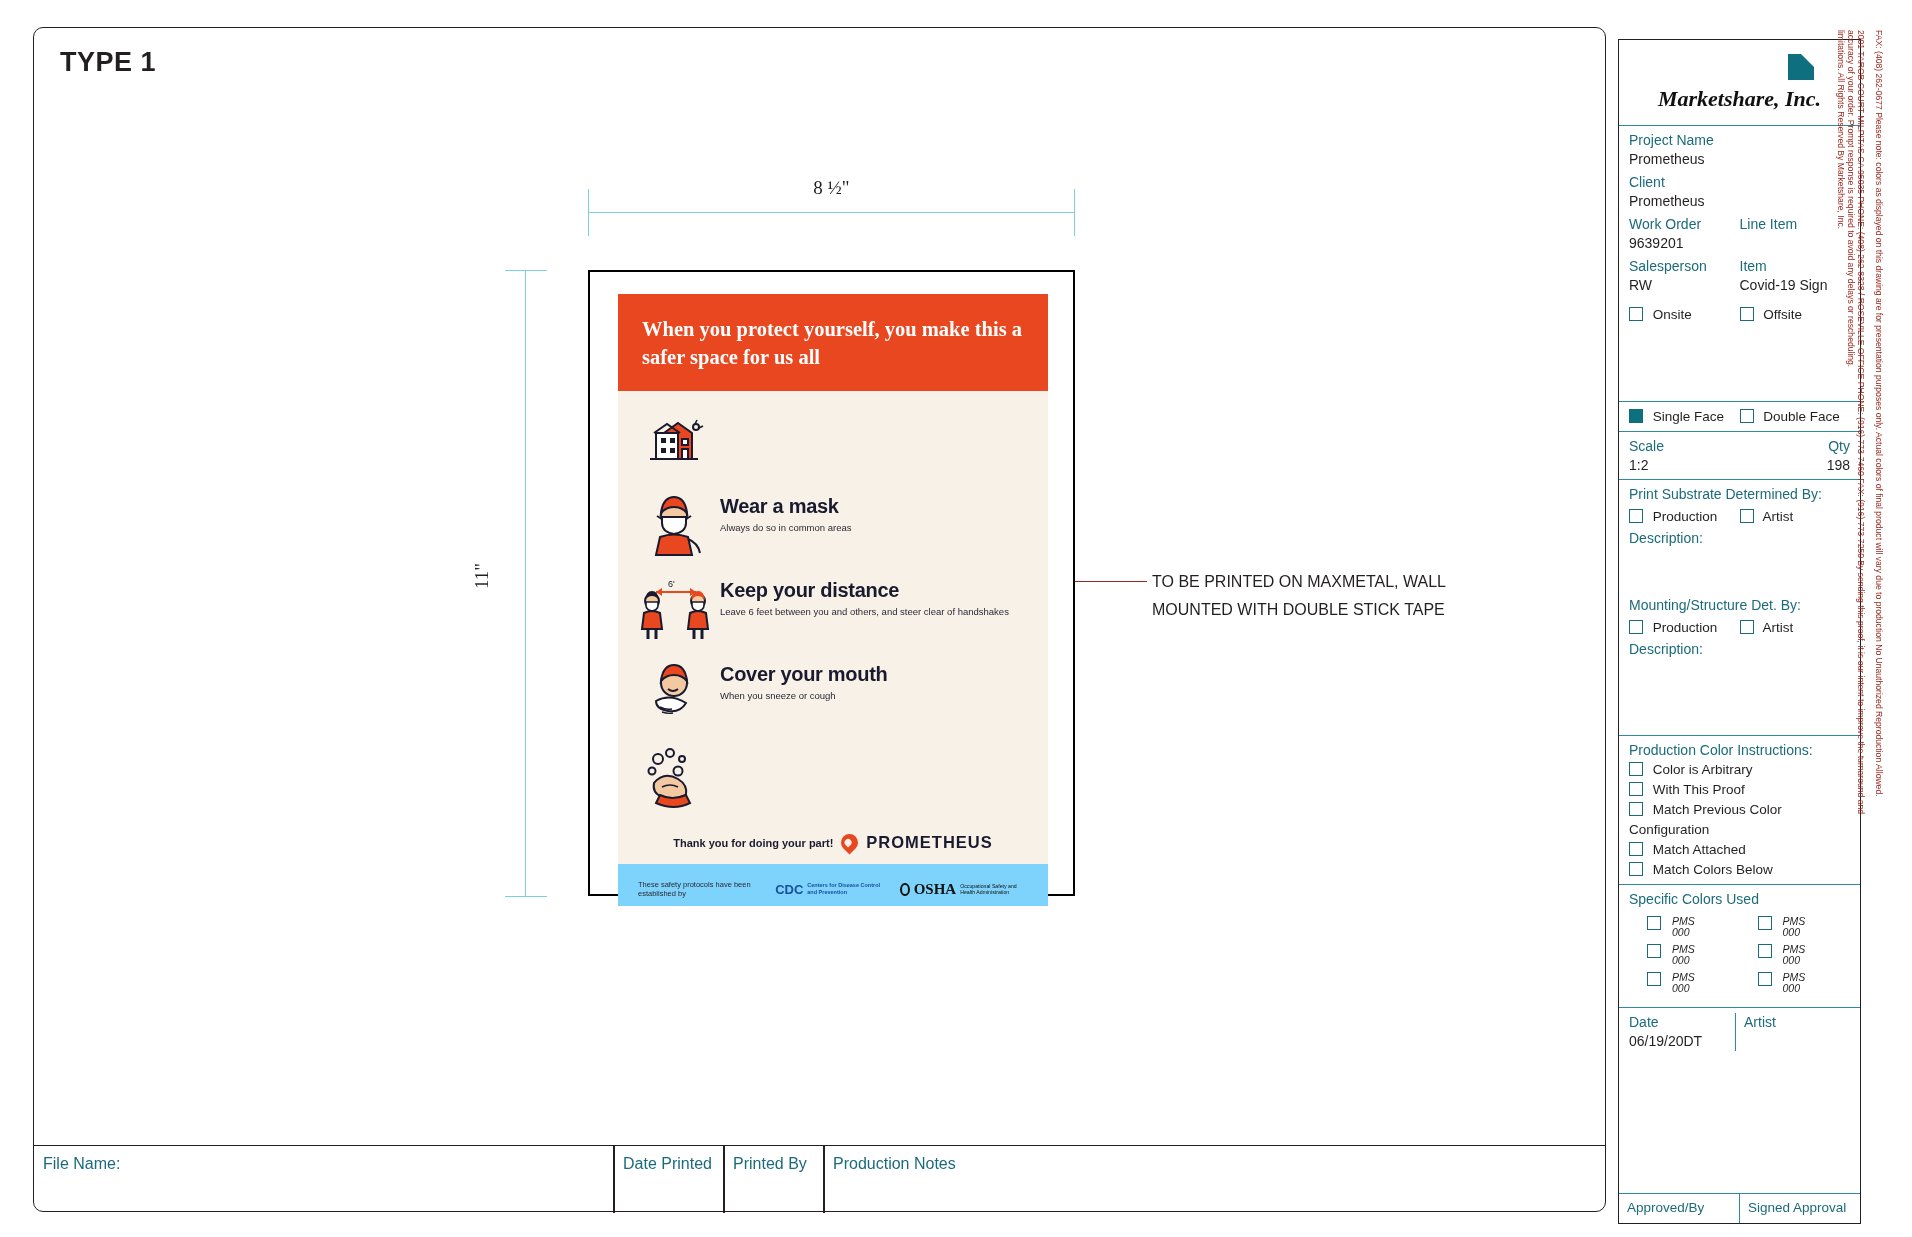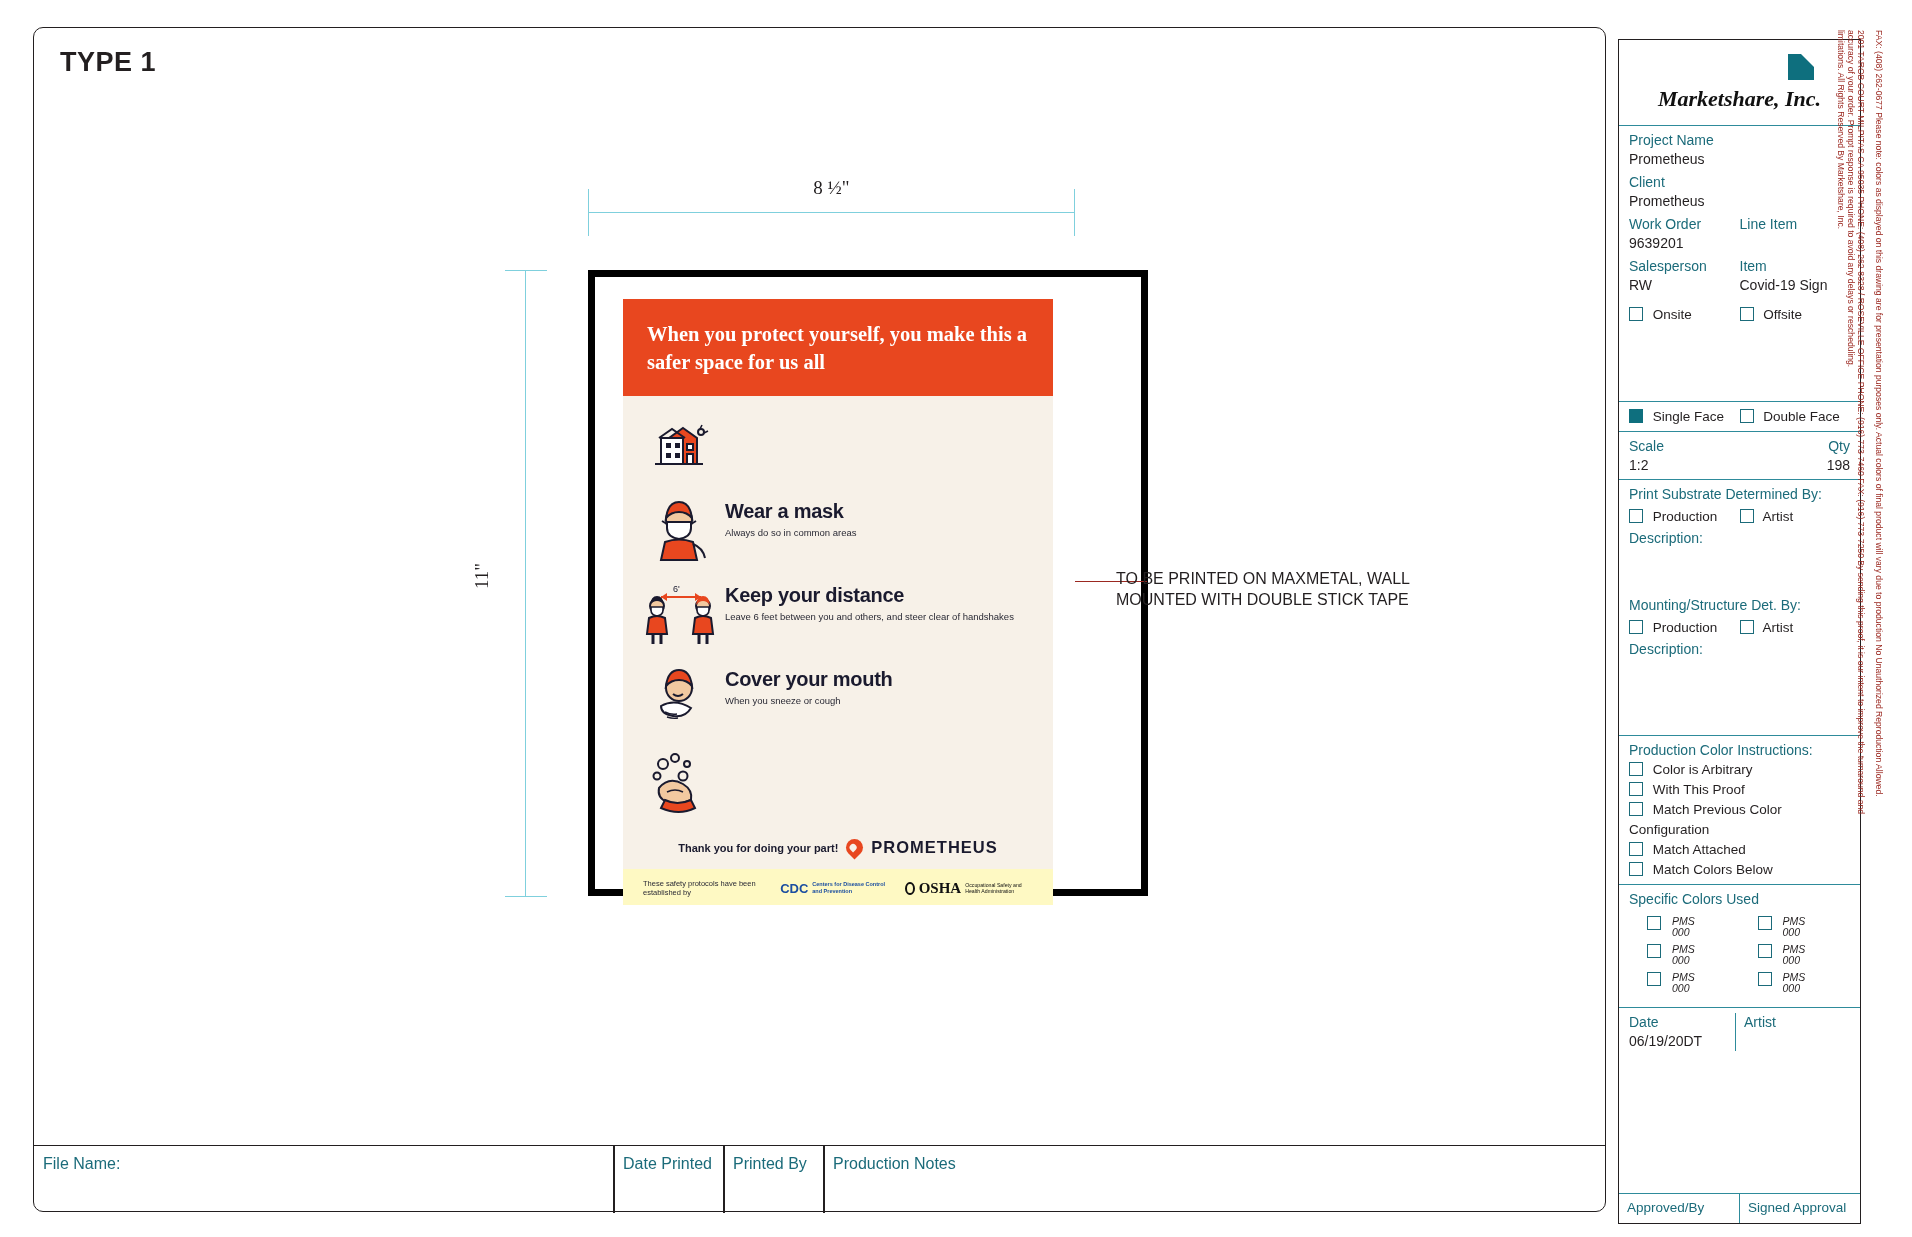--- a/index.html
+++ b/index.html
@@ -49,22 +49,22 @@
   .dim-left-t{ position:absolute; left:505px; top:270px; width:42px; height:1px; background:#7fd0dd; }
   .dim-left-b{ position:absolute; left:505px; top:896px; width:42px; height:1px; background:#7fd0dd; }
   .dim-left-text{
     position:absolute; left:469px; top:565px; font-size:19px;
     font-family:"Liberation Serif", serif; color:#231f20;
     transform:rotate(-90deg); transform-origin:center;
   }
 
   
   .poster-outer{
-    position:absolute; left:588px; top:270px; width:560px; height:626px;
-    border:7px solid #000000; background:#ffffff;
+    position:absolute; left:588px; top:270px; width:487px; height:626px;
+    border:2px solid #000000; background:#ffffff;
   }
   .poster{
     position:absolute; left:28px; top:22px; width:430px; height:582px;
     background:#f7f1e8;
   }
   .poster-head{
     background:#e8471f; color:#fff; padding:22px 24px 20px 24px;
     font-family:"Liberation Serif", serif; font-size:20.5px; font-weight:bold;
     line-height:1.35;
   }
@@ -86,40 +86,40 @@
   .flame{
     width:17px; height:17px; border-radius:50% 50% 50% 0;
     background:#e8471f; transform:rotate(-45deg); position:relative;
   }
   .flame::after{
     content:""; position:absolute; left:4px; top:4px; width:7px; height:7px;
     background:#f7f1e8; border-radius:50% 50% 50% 0;
   }
   .prom-word{ font-size:16.5px; font-weight:bold; letter-spacing:1px; color:#1a1a2e; }
   .poster-foot{
-    background:#fef9c3; margin-top:0; padding:10px 20px 8px 20px;
+    background:#7dd3fc; margin-top:0; padding:16px 20px 8px 20px;
     display:flex; align-items:center; gap:15px; font-size:7.5px; color:#2a2a35;
   }
   .cdc{
     display:flex; align-items:center; gap:4px;
   }
   .cdc .mark{ font-size:13px; font-weight:bold; color:#1b4ea0; font-family:"Liberation Sans",sans-serif; }
   .cdc .sm{ font-size:5.5px; line-height:1.25; color:#1b4ea0; font-weight:bold; }
   .osha{ display:flex; align-items:center; gap:4px; }
   .osha .mark{ font-size:15px; font-weight:bold; color:#111; font-family:"Liberation Serif",serif; }
   .osha .sm{ font-size:5.2px; line-height:1.25; color:#111; }
   .ring{
     width:13px;height:13px;border-radius:50%;border:2px solid #111;display:inline-block;
   }
 
   
   .callout-line{ position:absolute; left:1075px; top:581px; width:72px; height:1px; background:#9b2820; }
   .callout-text{
-    position:absolute; left:1116px; top:568px; width:300px;
-    font-size:16px; line-height:21px; color:#231f20;
+    position:absolute; left:1152px; top:568px; width:300px;
+    font-size:16px; line-height:28px; color:#231f20;
   }
 
   
   .spec{
     position:absolute; left:1618px; top:39px; width:243px; height:1185px;
     border:1.5px solid #231f20; background:#fff;
   }
   .spec-inner{ position:absolute; inset:0; }
   .logo-box{ padding:14px 12px 8px 12px; position:relative; height:86px; border-bottom:1px solid #2e8b9b; }
   .logo-mark{

